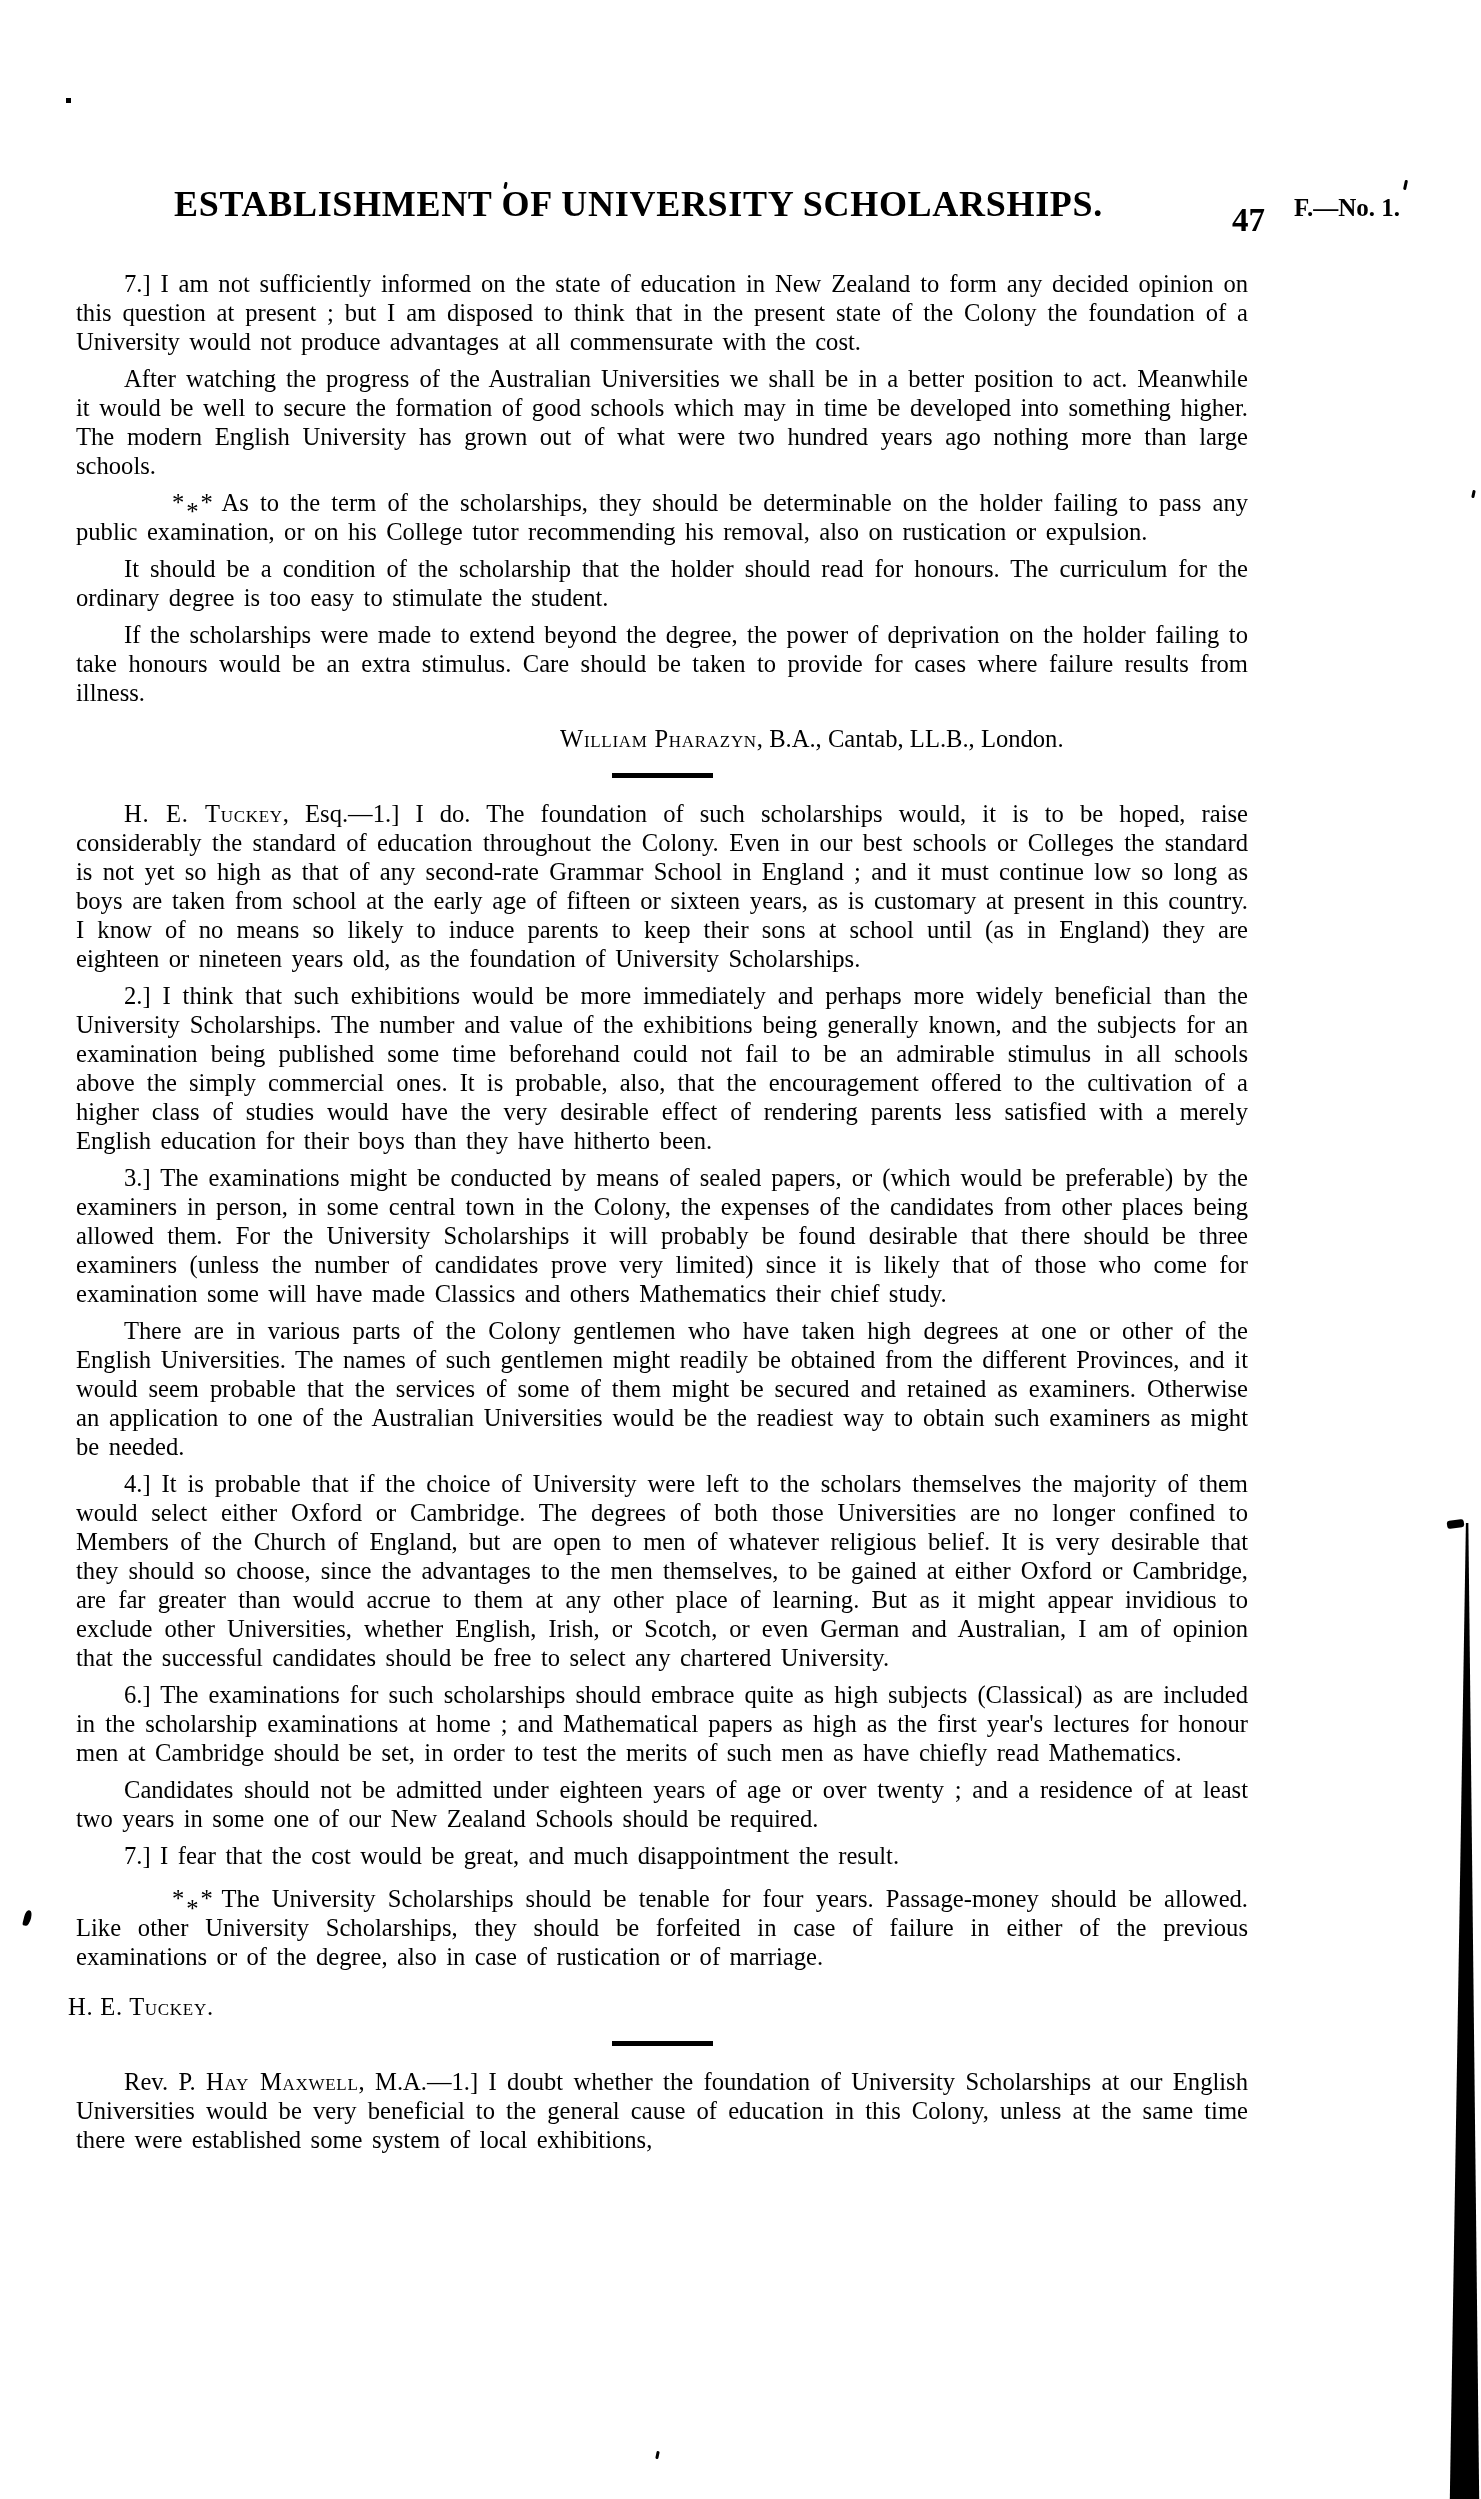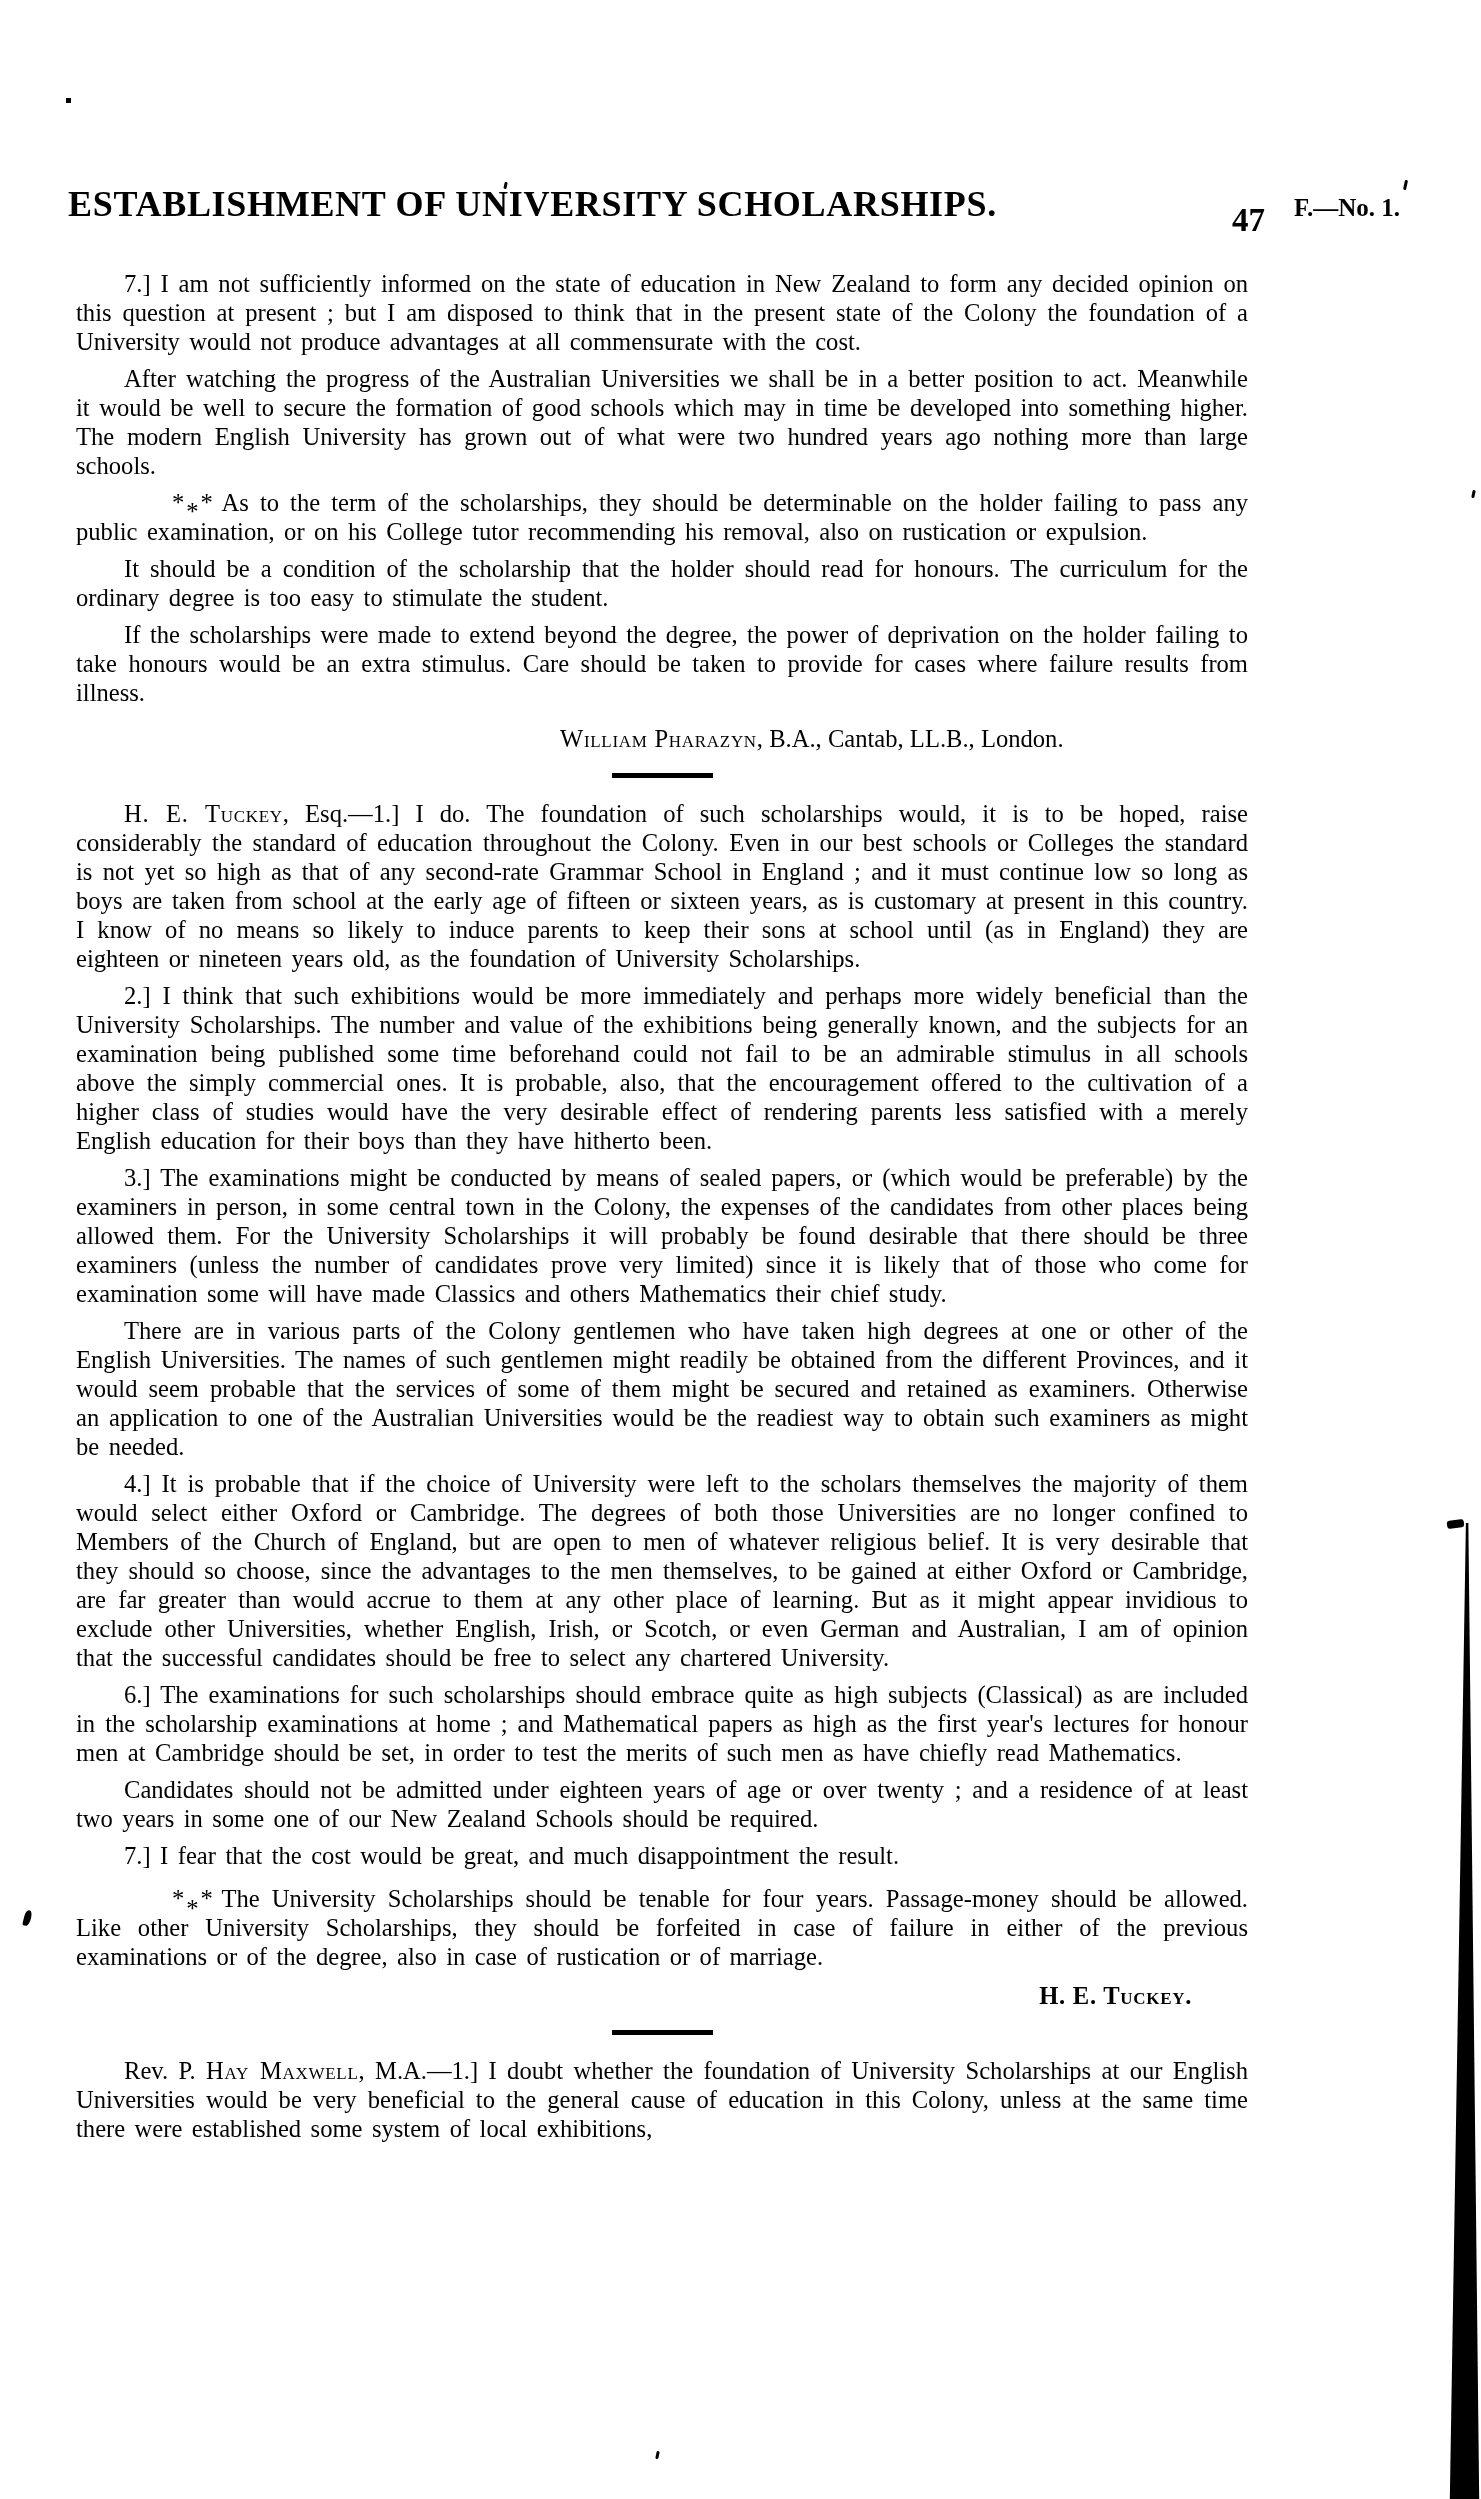--- a/index.html
+++ b/index.html
@@ -15,21 +15,21 @@
     color: #000000;
     font-family: "Liberation Serif", "DejaVu Serif", serif;
     overflow: hidden;
   }
   
   .page-title {
     position: absolute;
     left: 68px;
     top: 183px;
     width: 1141px;
-    text-align: left;
+    text-align: center;
     font-size: 36px;
     font-weight: bold;
     letter-spacing: 0.7px;
     white-space: nowrap;
   }
   .page-number {
     position: absolute;
     left: 1232px;
     top: 186px;
     font-size: 33px;
@@ -73,24 +73,22 @@
     top: 0.38em;
   }
   .signature {
     font-size: 24.6px;
     line-height: 29px;
   }
   .sig-pharazyn {
     margin: 17px 0 4px 492px;
   }
   .sig-tuckey {
-    margin-top: 10px;
-    text-align: right;
+    margin-top: 21px;
     padding-right: 64px;
-    font-weight: bold;
   }
   .divider {
     width: 101px;
     height: 4.6px;
     background: #000;
     margin: 20px auto 0 auto;
   }
   .after-divider {
     margin-top: 21px !important;
   }

